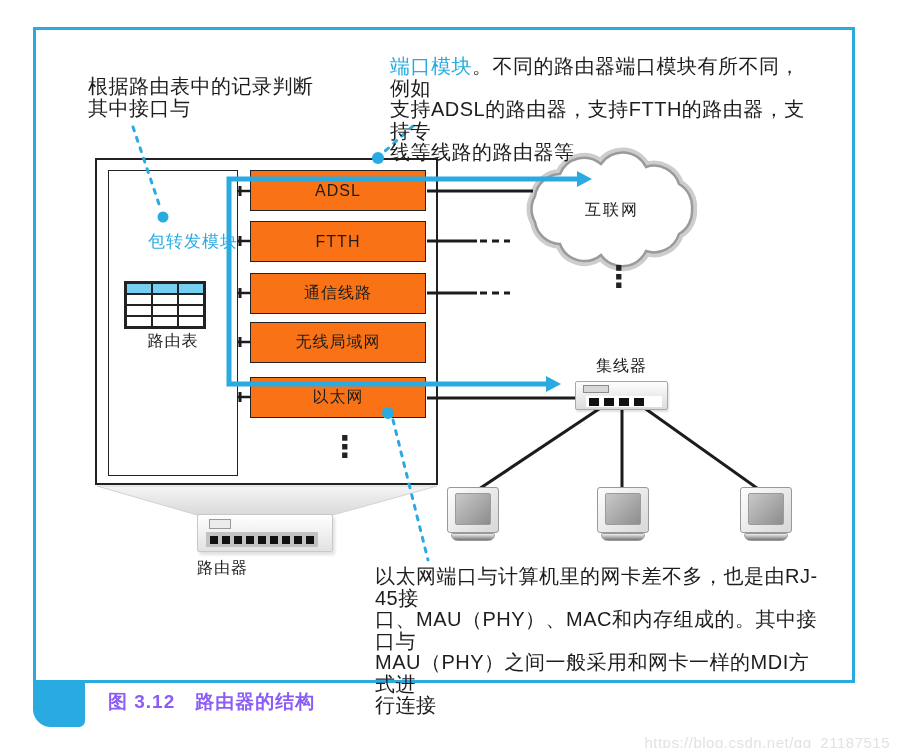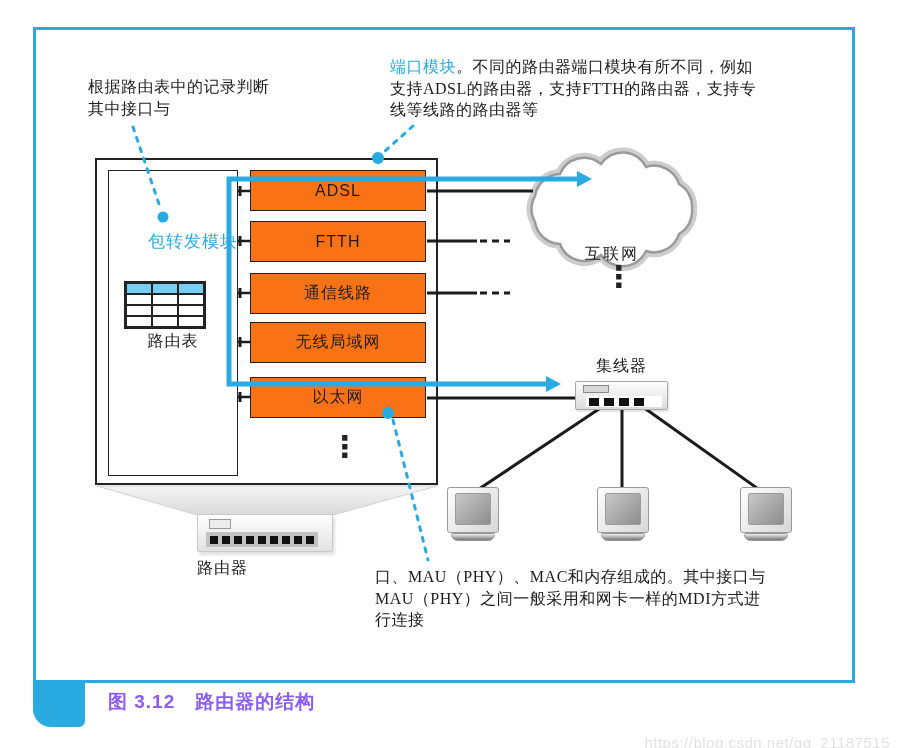--- a/index.html
+++ b/index.html
@@ -10,21 +10,21 @@
   }
   .abs{position:absolute;box-sizing:border-box;}
 
   
   .frame{left:33px;top:27px;width:822px;height:656px;border:3px solid #29ABE2;background:#fff;z-index:0;}
   .caption-tab{left:33px;top:683px;width:52px;height:44px;background:#29ABE2;border-radius:0 0 6px 18px;z-index:2;}
   .caption{left:108px;top:689px;font-size:19px;font-weight:bold;color:#8b5cf6;letter-spacing:1px;z-index:10;}
   .watermark{right:8px;top:714px;font-size:15px;color:#e2e2e2;letter-spacing:.5px;z-index:10;margin-top:20px;}
 
   
-  .note{font-size:16px;line-height:21.5px;color:#1d1d1d;z-index:10;letter-spacing:.5px;font-family:Liberation Serif, serif;}
+  .note{font-size:20px;line-height:21.5px;color:#1d1d1d;z-index:10;letter-spacing:.5px;}
   .note-tl{left:88px;top:76px;}
   .note-tr{left:390px;top:56px;width:420px;}
   .note-eth{left:375px;top:566px;width:450px;}
   .hl{color:#29ABE2;}
 
   
   .router-box{left:95px;top:158px;width:343px;height:327px;border:2px solid #222;background:#fff;z-index:1;}
   .fw-box{left:108px;top:170px;width:130px;height:306px;border:1.5px solid #222;background:#fff;z-index:1;}
   .fw-label{left:108px;top:230px;width:130px;text-align:right;color:#29ABE2;font-size:17px;letter-spacing:1px;z-index:10;}
   .rt-table{left:124px;top:281px;width:82px;height:48px;border:2px solid #222;display:grid;
@@ -41,21 +41,21 @@
 
   
   .hub{left:575px;top:381px;width:93px;height:29px;background:linear-gradient(#fdfdfd,#dcdcdc);
     border:1px solid #a8a8a8;border-radius:2px;z-index:10;box-shadow:1px 2px 2px rgba(0,0,0,.12);}
   .hub-chip{position:absolute;left:7px;top:3px;width:26px;height:8px;background:#d8d8d8;border:1.5px solid #8a8a8a;box-sizing:border-box;}
   .hub-strip{position:absolute;left:10px;top:14px;width:76px;height:11px;background:#fff;display:flex;align-items:center;gap:5px;padding-left:3px;box-sizing:border-box;}
   .hub-port{width:10px;height:8px;background:#111;}
   .hub-label{left:575px;top:356px;width:93px;text-align:center;font-size:16px;z-index:10;letter-spacing:1px;}
 
   
-  .cloud-label{left:562px;top:200px;width:100px;text-align:center;font-size:16px;z-index:10;letter-spacing:2px;margin-top:44px;}
+  .cloud-label{left:562px;top:200px;width:100px;text-align:center;font-size:16px;z-index:10;letter-spacing:2px;}
 
   
   .pc{width:52px;height:60px;z-index:10;}
   .pc-body{position:relative;width:52px;height:46px;border:1.5px solid #999;border-radius:3px;
     background:linear-gradient(135deg,#fefefe,#d7d7d7);box-sizing:border-box;}
   .pc-screen{position:absolute;left:7px;top:5px;right:7px;bottom:7px;border:1px solid #9b9b9b;border-radius:2px;
     background:linear-gradient(135deg,#c9c9c9,#8d8d8d);}
   .pc-base{width:44px;height:8px;margin:0 auto;background:linear-gradient(#ededed,#777);border:1px solid #999;
     border-radius:2px 2px 8px 8px;box-sizing:border-box;}
 
@@ -82,20 +82,21 @@
   <div>其中接口与</div>
 </div>
 
 <div class="abs note note-tr">
   <div><span class="hl">端口模块</span><span>。不同的路由器端口模块有所不同，例如</span></div>
   <div>支持ADSL的路由器，支持FTTH的路由器，支持专</div>
   <div>线等线路的路由器等</div>
 </div>
 
 <div class="abs note note-eth">
+  <div>以太网端口与计算机里的网卡差不多，也是由RJ-45接</div>
   <div>口、MAU（PHY）、MAC和内存组成的。其中接口与</div>
   <div>MAU（PHY）之间一般采用和网卡一样的MDI方式进</div>
   <div>行连接</div>
 </div>
 
 <div class="abs router-box"></div>
 <div class="abs fw-box"></div>
 <div class="abs fw-label">包转发模块</div>
 
 <div class="abs rt-table">

